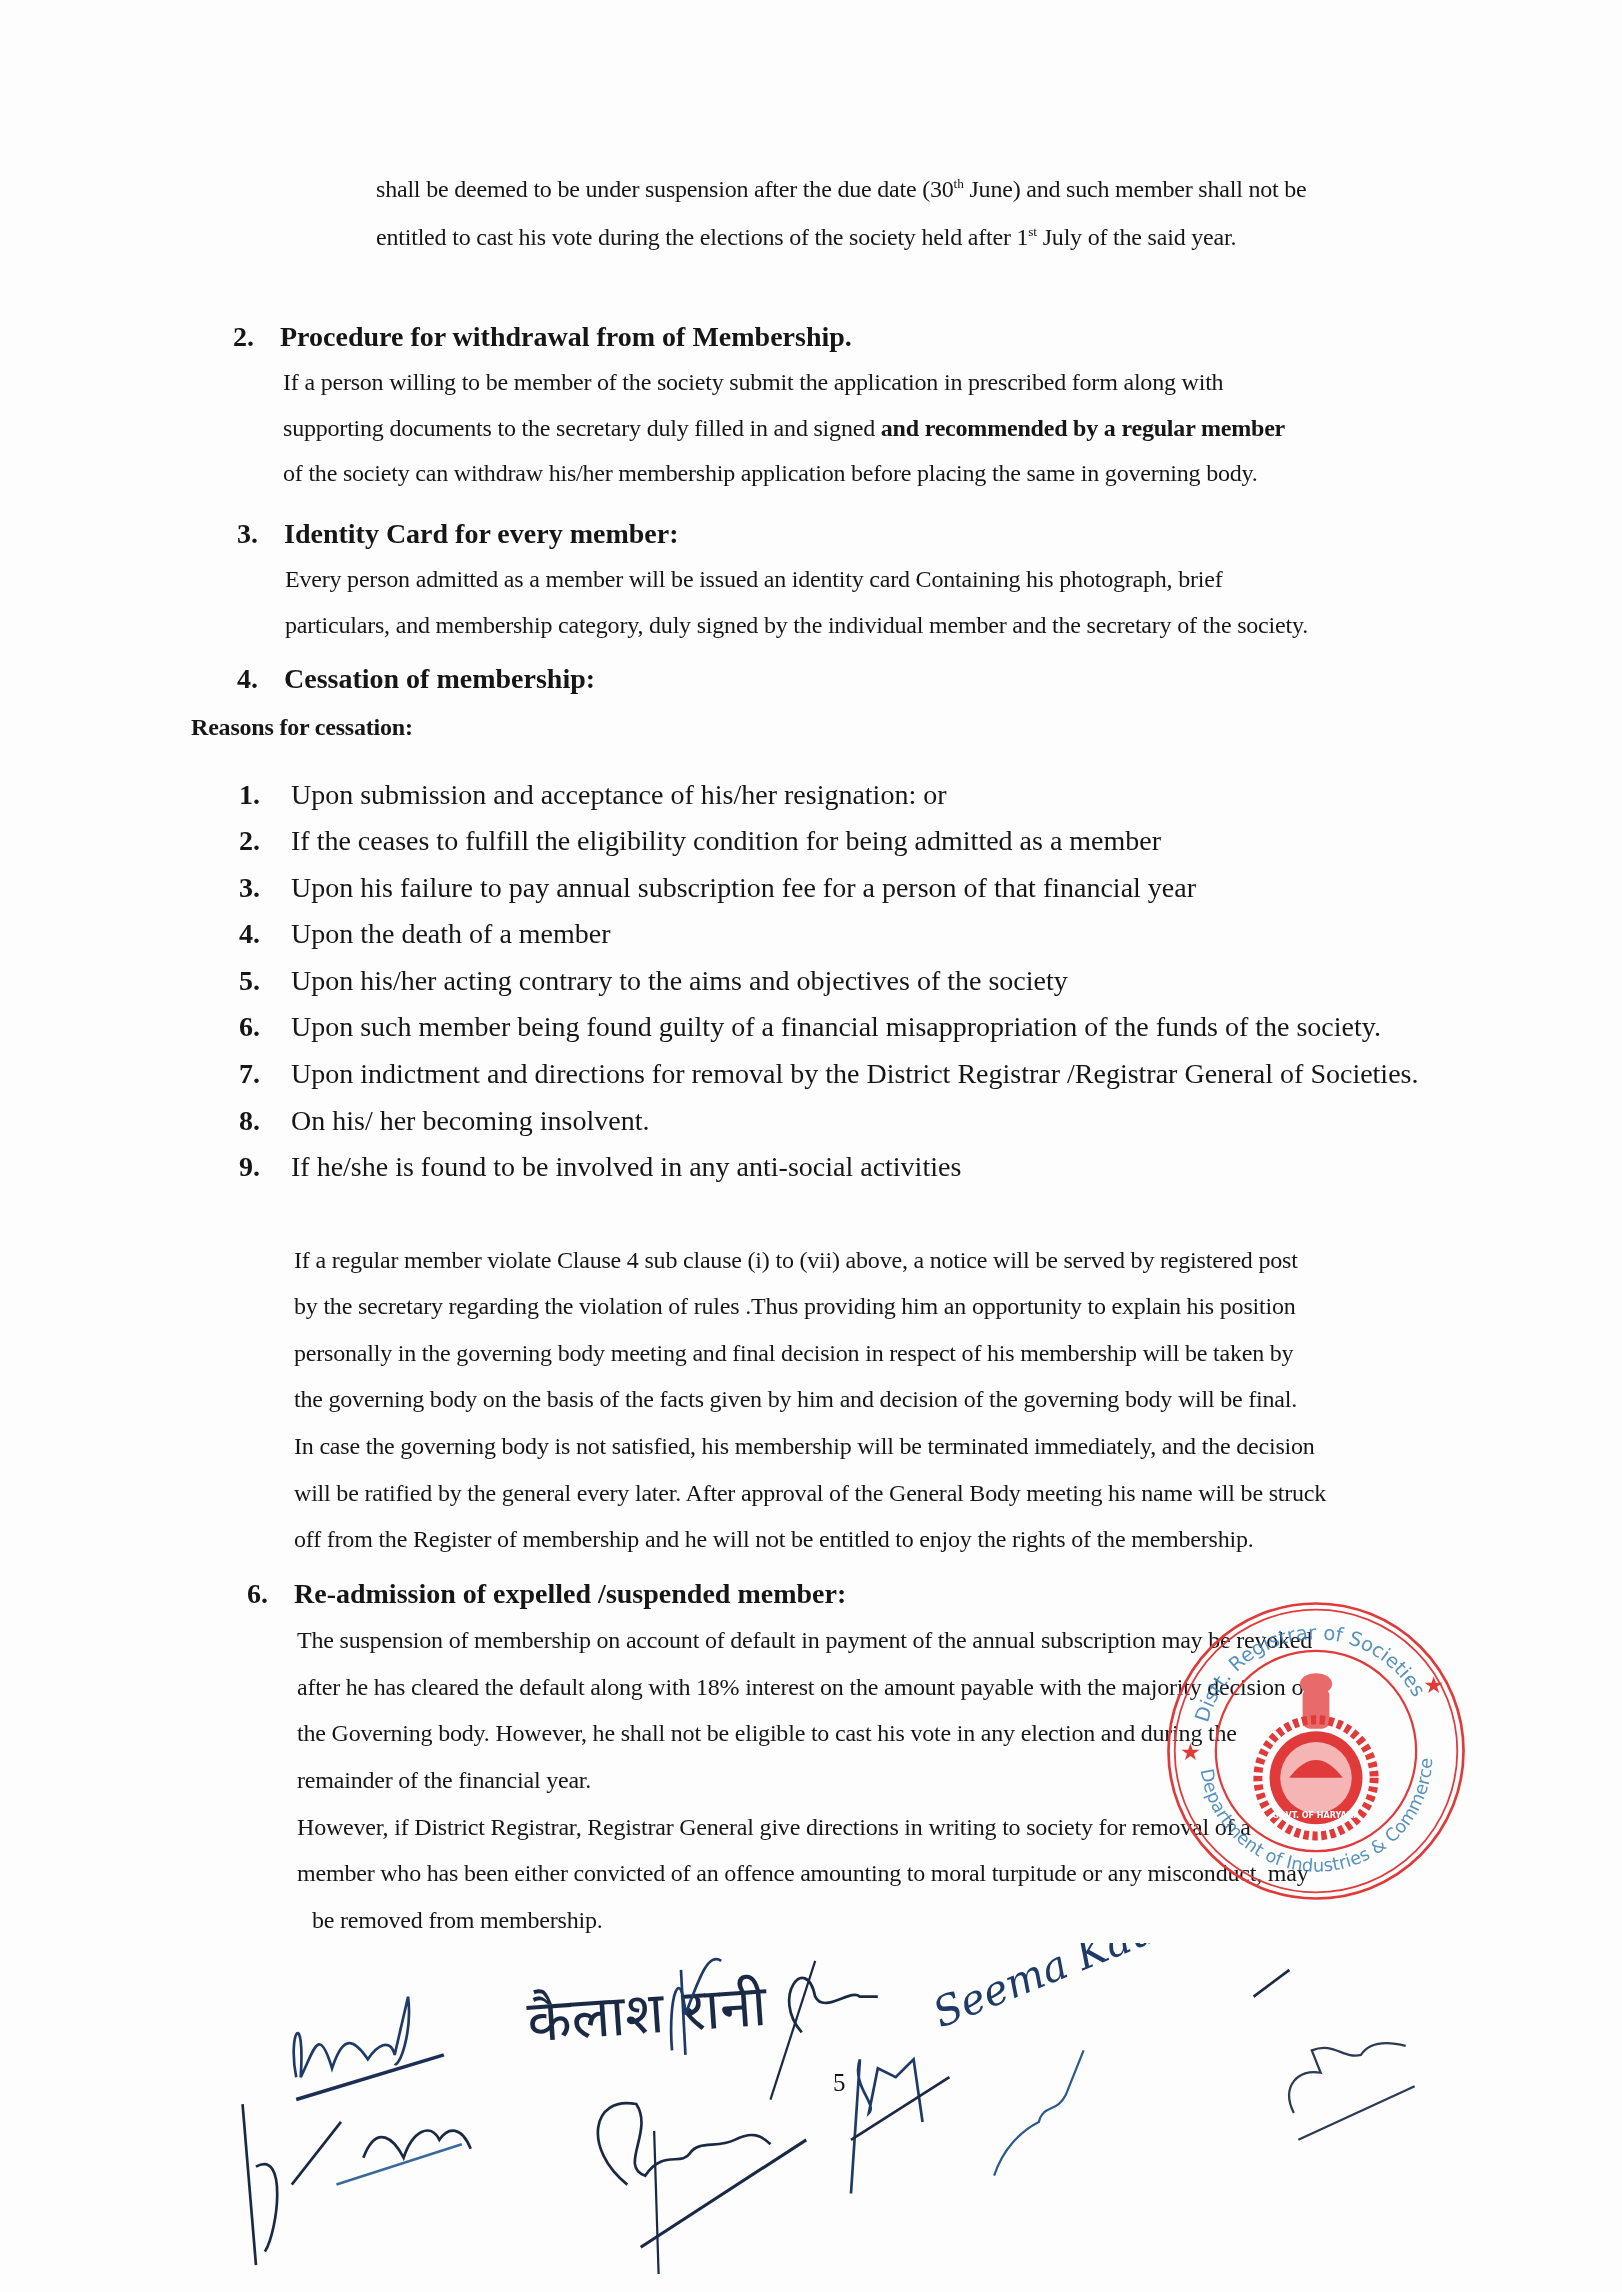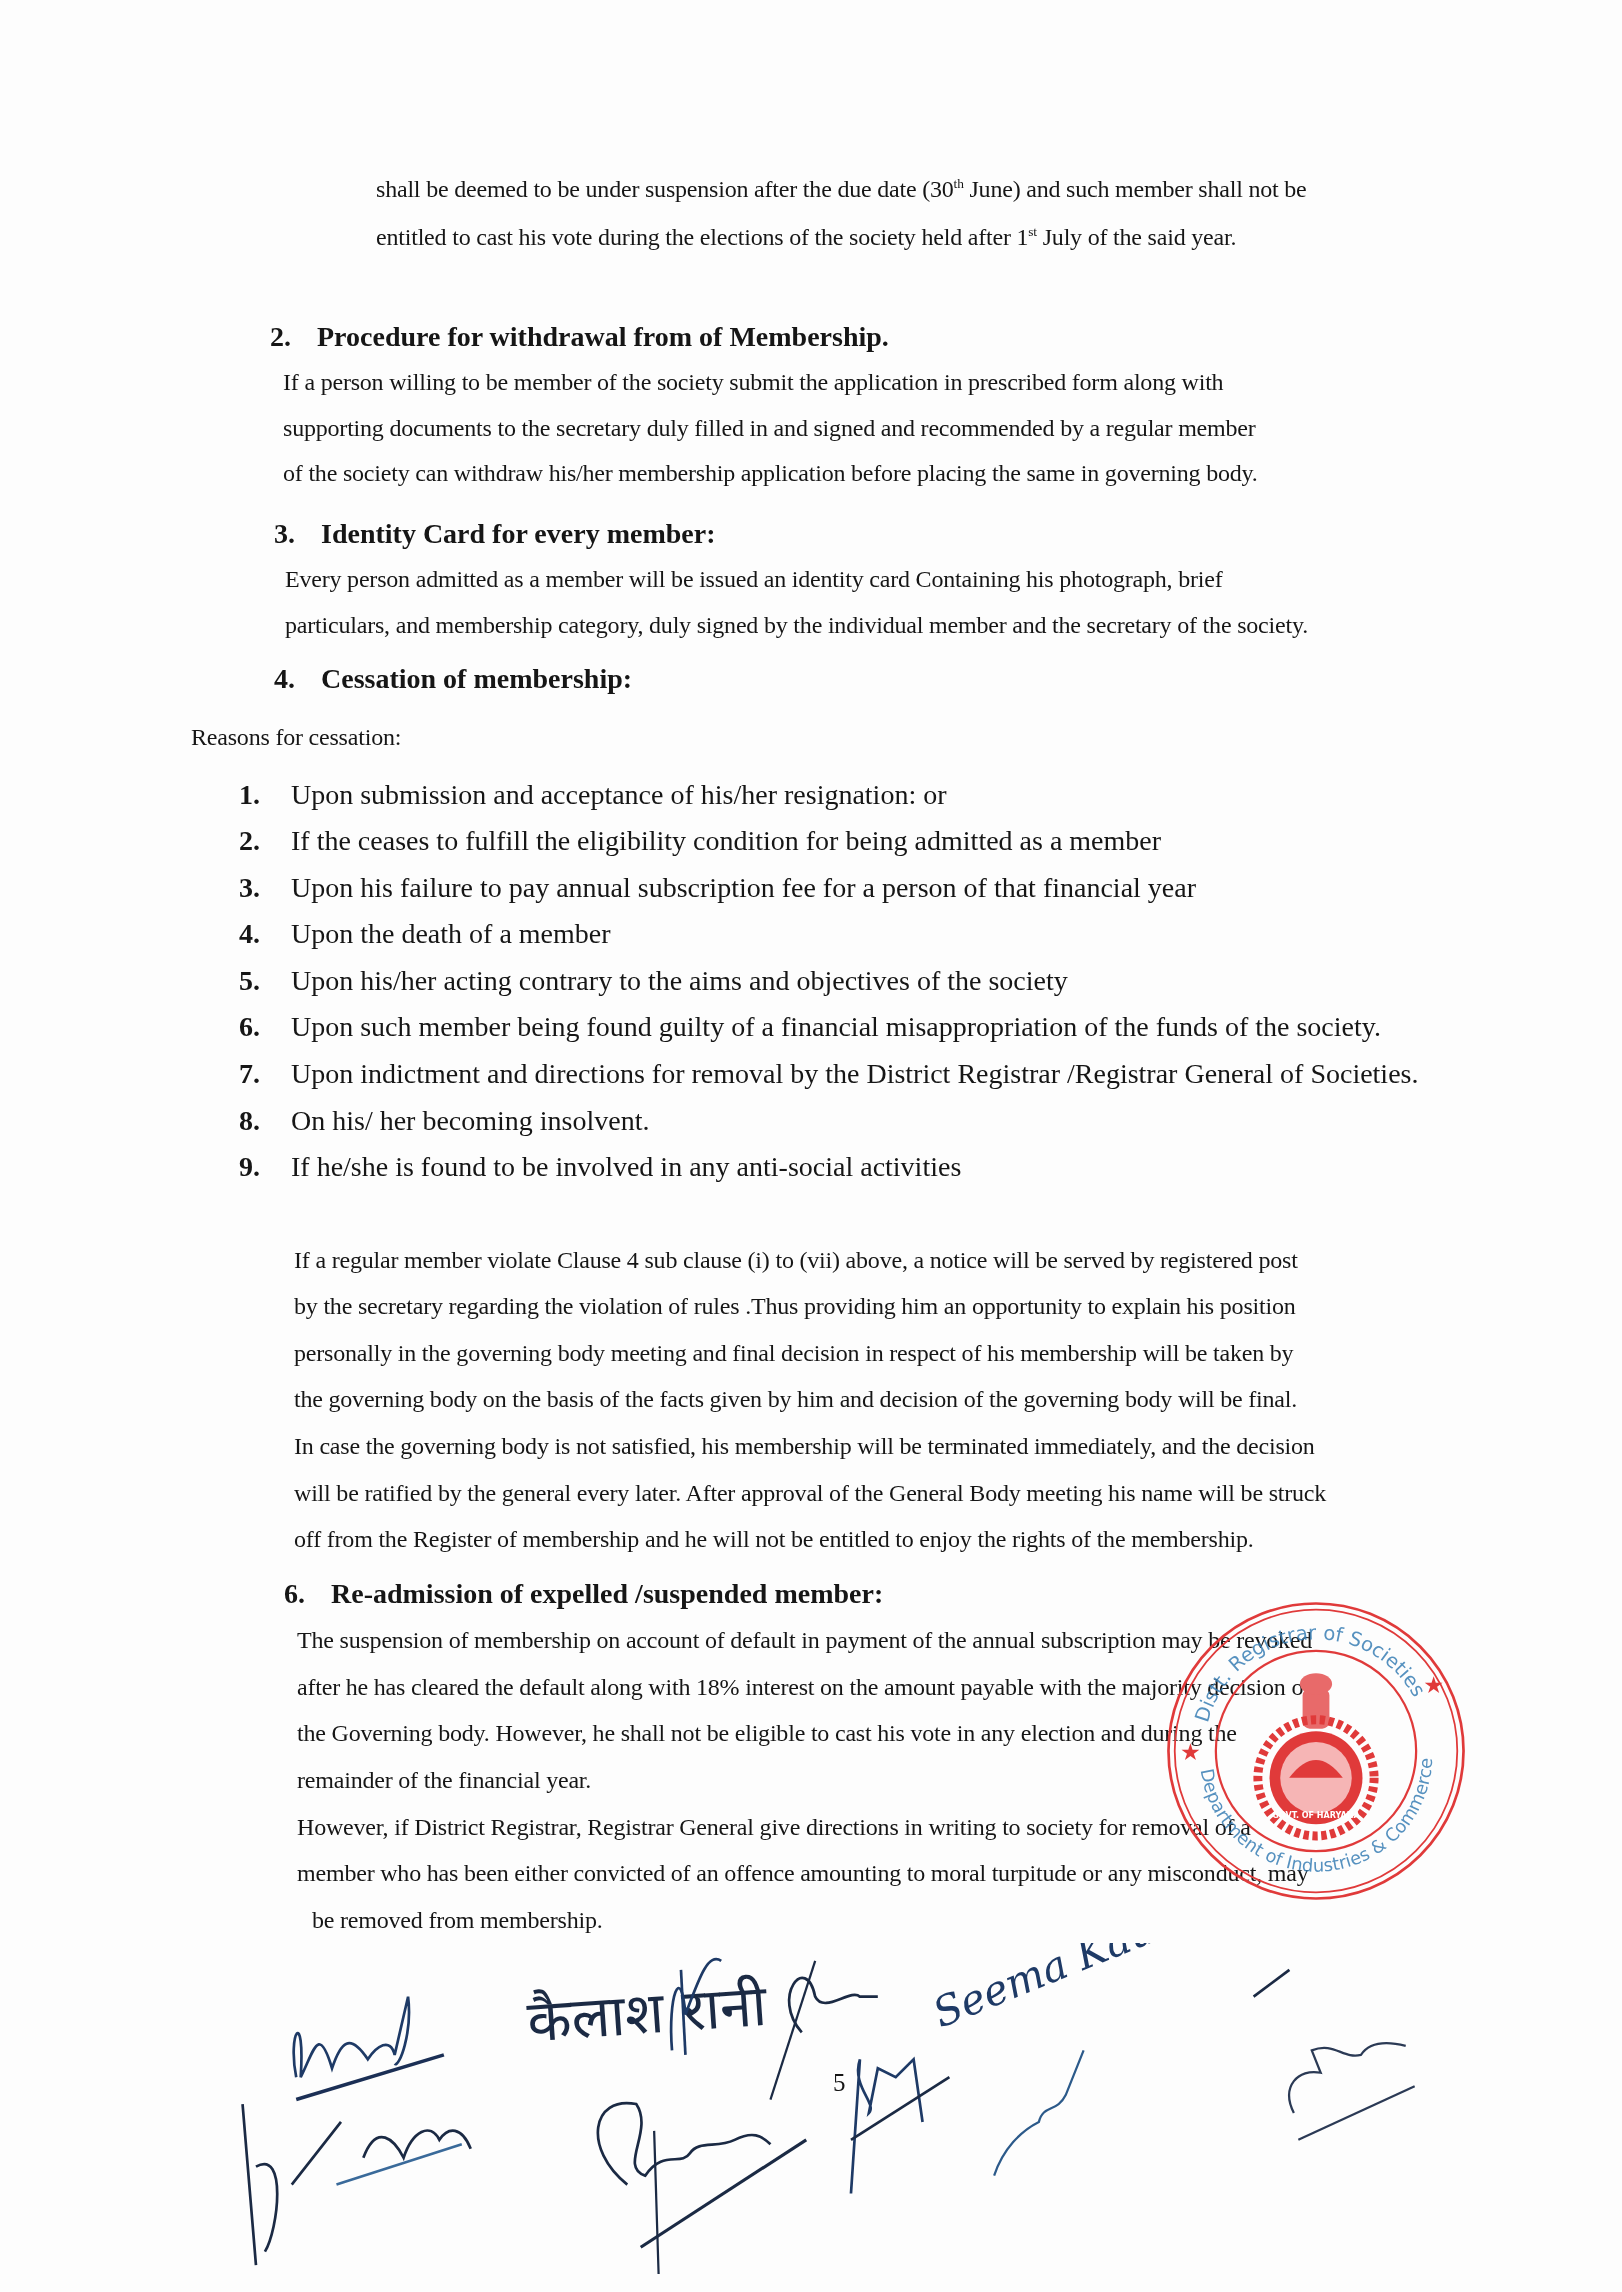--- a/index.html
+++ b/index.html
@@ -3,23 +3,23 @@
 <meta charset="utf-8">
 <style>
   html, body { margin: 0; padding: 0; background: #ffffff; }
   body {
     width: 1623px; height: 2293px; position: relative; overflow: hidden;
     font-family: "Liberation Serif", "DejaVu Serif", serif;
     color: #161616;
   }
   .page { position: absolute; inset: 0; background: #fdfdfd; }
   .line { position: absolute; font-size: 24px; white-space: nowrap; letter-spacing: -0.2px; }
-  .heading { position: absolute; font-size: 28px; font-weight: bold; white-space: nowrap; margin-left: 37px; }
+  .heading { position: absolute; font-size: 28px; font-weight: bold; white-space: nowrap; }
   .num { display: inline-block; width: 47px; }
-  .bold { font-weight: normal; margin-top: 10px; }
+  .bold { font-weight: bold; }
   sup { font-size: 13.4px; margin-top: 34px; }
   .list-item { position: absolute; font-size: 28px; white-space: nowrap; margin-top: 20px; }
   .list-item .num { width: 52px; font-weight: bold; }
   .page-number { position: absolute; left: 833px; top: 2069px; font-size: 25px; }
   .stamp { position: absolute; left: 1164px; top: 1599px; width: 304px; height: 304px; }
   .sig { position: absolute; }
 </style>
 </head>
 <body>
 

